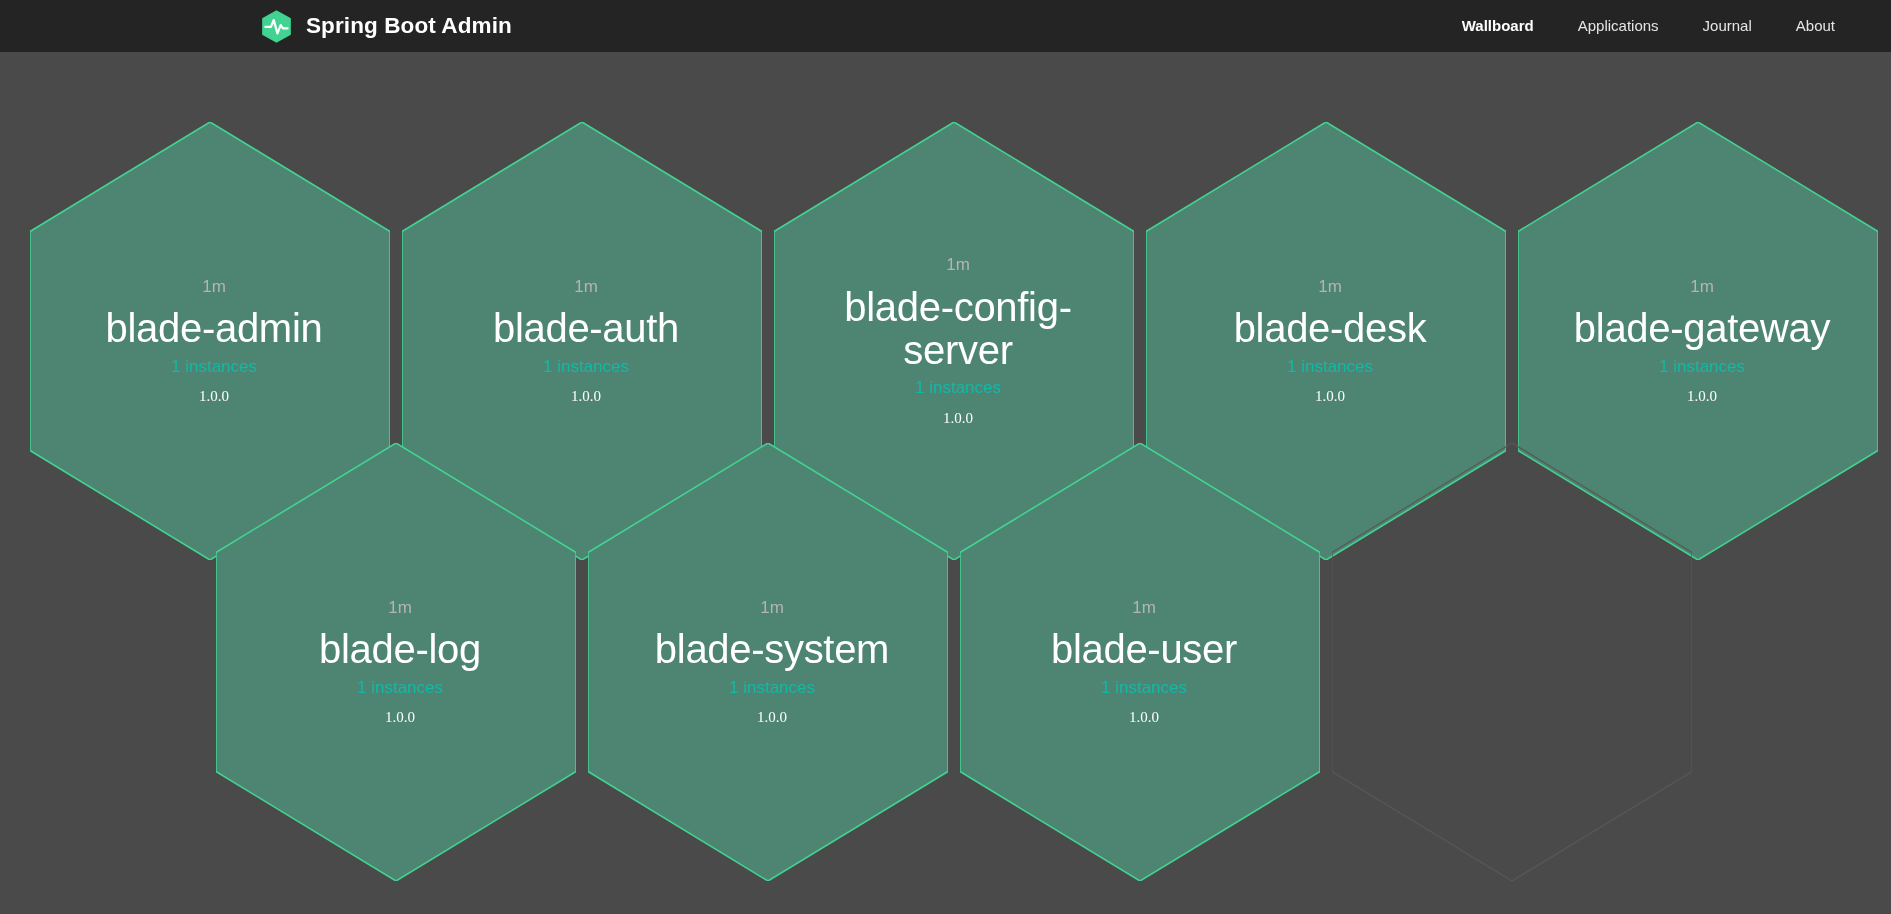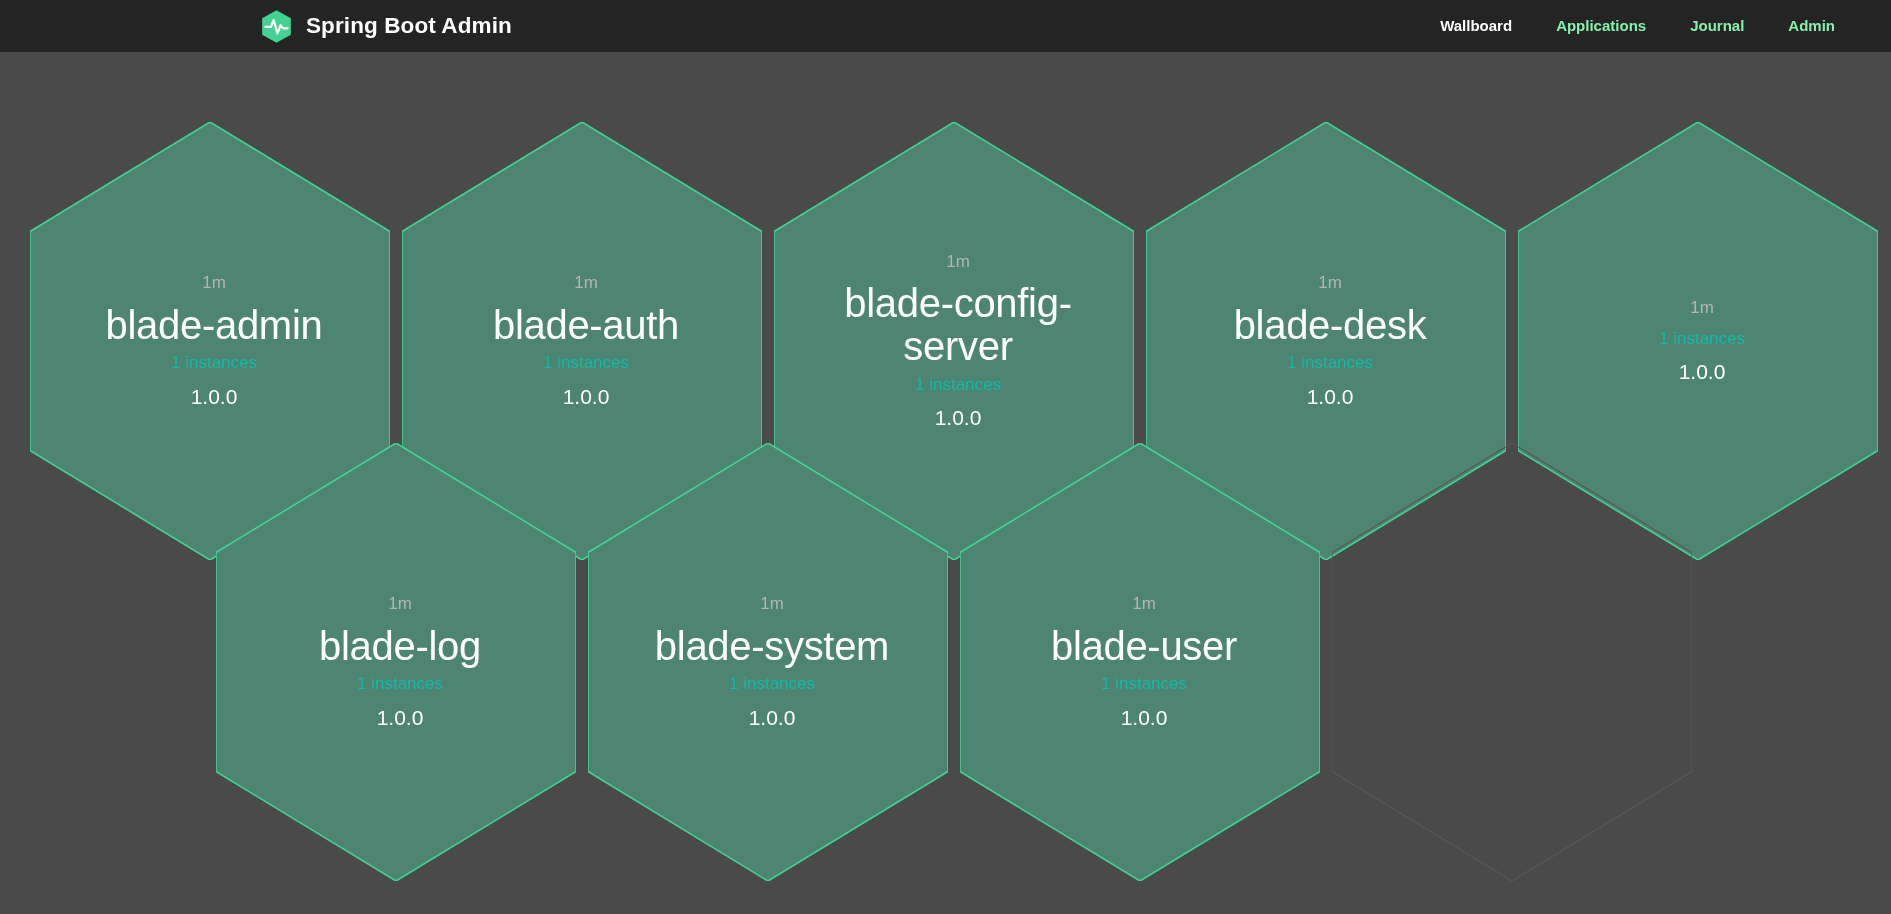--- a/index.html
+++ b/index.html
@@ -45,23 +45,23 @@
     white-space:nowrap;
   }
   .navbar-menu {
     margin-left:auto;
     margin-right:38px;
     display:flex;
     align-items:center;
     gap:8px;
   }
   .nav-link {
-    color:#86efac;
+    color:#e5e5e5;
     font-size:15px;
-    font-weight:700;
+    font-weight:400;
     text-decoration:none;
     padding:0 18px;
     line-height:52px;
     white-space:nowrap;
     cursor:pointer;
   }
   .nav-link.is-active {
     color:#ffffff;
     font-weight:700;
   }
@@ -122,22 +122,23 @@
     margin-bottom:6px;
   }
   .hex-instances {
     color:#14b8a6;
     font-size:17px;
     line-height:1.25;
     margin-bottom:10px;
   }
   .hex-version {
     color:#ffffff;
-    font-size:21px;
+    font-size:15px;
     line-height:1.2;
+    font-family:Liberation Serif, serif;
   }
 
   
   .hex.wide .hex-body { padding:0 16px; }
 
   
   .hex.placeholder { cursor:default; }
 </style>
 </head>
 <body>
@@ -151,21 +152,21 @@
         <polyline points="8,20.5 14,20.5 17,13 21,27.5 24.5,18.5 27,22 32,22" fill="none" stroke="#ffffff" stroke-width="2.4" stroke-linecap="round" stroke-linejoin="round"></polyline>
       </svg>
     </span>
     <span class="brand-title">Spring Boot Admin</span>
   </a>
 
   <div class="navbar-menu">
     <a class="nav-link is-active" href="#">Wallboard</a>
     <a class="nav-link" href="#">Applications</a>
     <a class="nav-link" href="#">Journal</a>
-    <a class="nav-link" href="#">Admin</a>
+    <a class="nav-link" href="#">About</a>
   </div>
 
 </nav>
 
 <main class="wallboard">
   <div class="hex-grid" id="hex-grid">
       <div class="hex" style="left: 30px; top: 70px;">
         <svg viewBox="0 0 360 438" preserveAspectRatio="none">
           <polygon points="180,0 360,109.5 360,328.5 180,438 0,328.5 0,109.5" fill="#4d8472" stroke="#42d392" stroke-width="1.6"></polygon>
         </svg>
@@ -208,20 +209,21 @@
           <div class="hex-instances">1 instances</div>
           <div class="hex-version">1.0.0</div>
         </div>
       </div>
       <div class="hex" style="left: 1518px; top: 70px;">
         <svg viewBox="0 0 360 438" preserveAspectRatio="none">
           <polygon points="180,0 360,109.5 360,328.5 180,438 0,328.5 0,109.5" fill="#4d8472" stroke="#42d392" stroke-width="1.6"></polygon>
         </svg>
         <div class="hex-body">
           <div class="hex-uptime">1m</div>
+          <div class="hex-name">blade-gateway</div>
           <div class="hex-instances">1 instances</div>
           <div class="hex-version">1.0.0</div>
         </div>
       </div>
       <div class="hex" style="left: 216px; top: 391px;">
         <svg viewBox="0 0 360 438" preserveAspectRatio="none">
           <polygon points="180,0 360,109.5 360,328.5 180,438 0,328.5 0,109.5" fill="#4d8472" stroke="#42d392" stroke-width="1.6"></polygon>
         </svg>
         <div class="hex-body">
           <div class="hex-uptime">1m</div>

